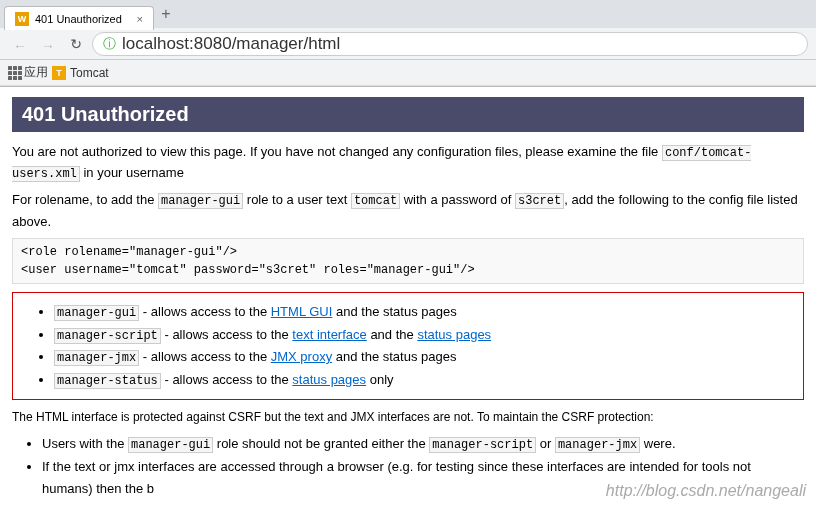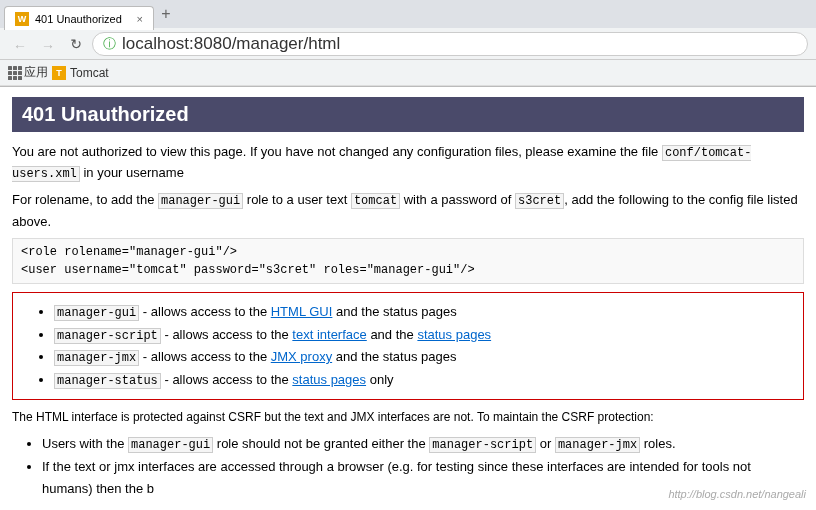--- a/index.html
+++ b/index.html
@@ -236,21 +236,21 @@
     .bullet-list li {
       font-size: 13px;
       line-height: 1.7;
     }
 
     .watermark {
       position: fixed;
       bottom: 10px;
       right: 10px;
       color: #aaa;
-      font-size: 11px;
+      font-size: 16px;
       font-style: italic;
     }
   </style>
 </head>
 <body>
 
 <div class="browser-chrome">
 
   <div class="tab-bar">
     <div class="tab">
@@ -339,21 +339,21 @@
       </li>
     </ul>
   </div>
 
   <p class="section-text">
     <span>The HTML interface is protected against CSRF but the text and JMX interfaces are not. To maintain the CSRF protection:</span>
   </p>
 
   <ul class="bullet-list">
     <li>
-      <span>Users with the </span><code>manager-gui</code><span> role should not be granted either the </span><code>manager-script</code><span> or </span><code>manager-jmx</code><span> roles.</span>
+      <span>Users with the </span><code>manager-gui</code><span> role should not be granted either the </span><code>manager-script</code><span> or </span><code>manager-jmx</code><span> were.</span>
     </li>
     <li>
       <span>If the text or jmx interfaces are accessed through a browser (e.g. for testing since these interfaces are intended for tools not humans) then the b</span>
     </li>
   </ul>
 
 </div>
 
 <div class="watermark">http://blog.csdn.net/nangeali</div>
 

